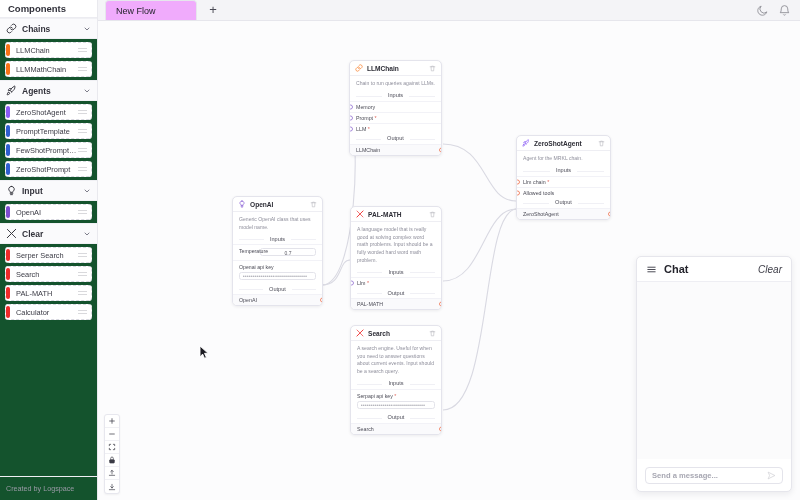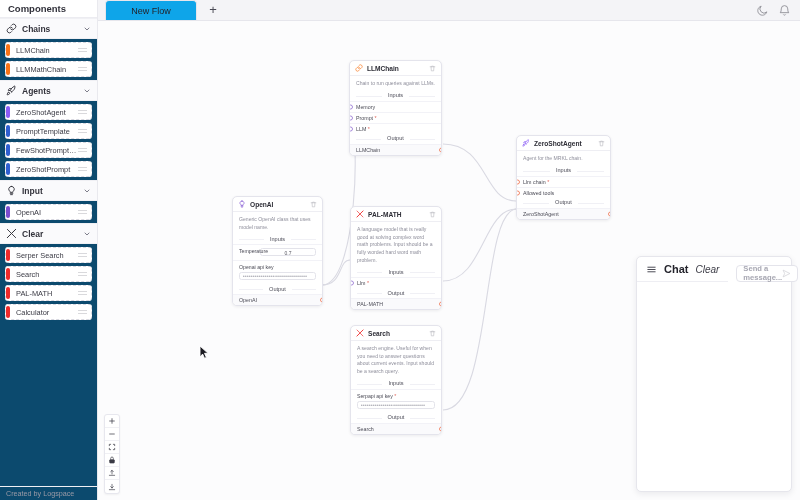--- a/index.html
+++ b/index.html
@@ -7,21 +7,21 @@
   body {
     font-family: "Liberation Sans", sans-serif;
     font-size: 11px;
     color: #2b2b33;
     background:#ffffff;
     position:relative;
   }
   
   #sidebar {
     position:absolute; left:0; top:0; width:98px; height:500px;
-    background:#0c4a6e; border-right:1px solid #e9e9ee;
+    background:#14532d; border-right:1px solid #e9e9ee;
     display:flex; flex-direction:column; z-index:30;
   }
   #sidebar-title {
     height:18px; display:flex; align-items:center; padding-left:8px;
     font-size:9.5px; font-weight:700; color:#31313a;
     border-bottom:1px solid #ececf1; background:#fff;
   }
   #sidebar-scroll { flex:1; overflow:hidden; }
   .sec-head {
     height:21px; display:flex; align-items:center; gap:5px;
@@ -38,32 +38,32 @@
   .drag-item .bar {
     position:absolute; left:0; top:1px; bottom:1px; width:3.5px; border-radius:2px;
   }
   .drag-item .nm {
     font-size:7.4px; color:#3a3a44; flex:1; white-space:nowrap; overflow:hidden;
     text-overflow:ellipsis; padding-left:2px;
   }
   .grip { width:9px; margin-right:4px; opacity:.32; }
   .grip i { display:block; height:1px; background:#8a8a96; margin:1.6px 0; }
   #footer-credit {
-    height:14px; font-size:7.2px; color:#9a9aa6; display:flex; align-items:center;
+    height:24px; font-size:7.2px; color:#9a9aa6; display:flex; align-items:center;
     padding-left:6px; border-top:1px solid #f0f0f4;
   }
   
   #topbar {
     position:absolute; left:98px; top:0; right:0; height:21px; background:#f4f4f7;
     border-bottom:1px solid #e6e6ec; display:flex; align-items:flex-end; z-index:25;
   }
   .tab {
-    height:20px; min-width:92px; background:#0ea5e9; border:1px solid #e6e6ec;
+    height:20px; min-width:92px; background:#f0abfc; border:1px solid #e6e6ec;
     border-bottom:none; border-radius:4px 4px 0 0; display:flex; align-items:center;
-    padding:0 10px; font-size:9px; color:#23232b; margin-left:7px;justify-content:center;
+    padding:0 10px; font-size:9px; color:#23232b; margin-left:7px;
   }
   #add-tab {
     width:20px;height:20px; display:flex;align-items:center;justify-content:center;
     font-size:13px; color:#4a4a55; margin-left:6px; padding-bottom:2px;
   }
   #topbar-spacer{flex:1}
   .top-ico { width:13px;height:13px; margin-right:9px; opacity:.62; margin-bottom:3px;}
   
   #canvas {
     position:absolute; left:98px; top:21px; right:0; bottom:0;
@@ -126,21 +126,21 @@
   .ctl {
     height:13px; display:flex; align-items:center; justify-content:center;
     border-bottom:1px solid #f0f0f4;
   }
   .ctl:last-child { border-bottom:none; }
   .ctl svg { width:8px;height:8px; }
   
   #chat {
     position:absolute; right:8px; top:256px; width:156px; height:236px;
     background:#fff; border:1px solid #e6e6ec; border-radius:5px;
-    box-shadow:0 2px 6px rgba(25,25,45,.08); display:flex; flex-direction:row;
+    box-shadow:0 2px 6px rgba(25,25,45,.08); display:flex; flex-direction:column;
     z-index:28;
     margin-left:12px;
   }
   #chat-head {
     height:25px; display:flex; align-items:center; padding:0 9px; gap:7px;
     border-bottom:1px solid #eeeef3;
   }
   #chat-head .ttl { font-size:11px; font-weight:700; color:#24242c; flex:1; }
   #chat-clear { font-size:10px; color:#3c3c46;font-style:italic; }
   #chat-body { flex:1; background:#fbfbfc; }

